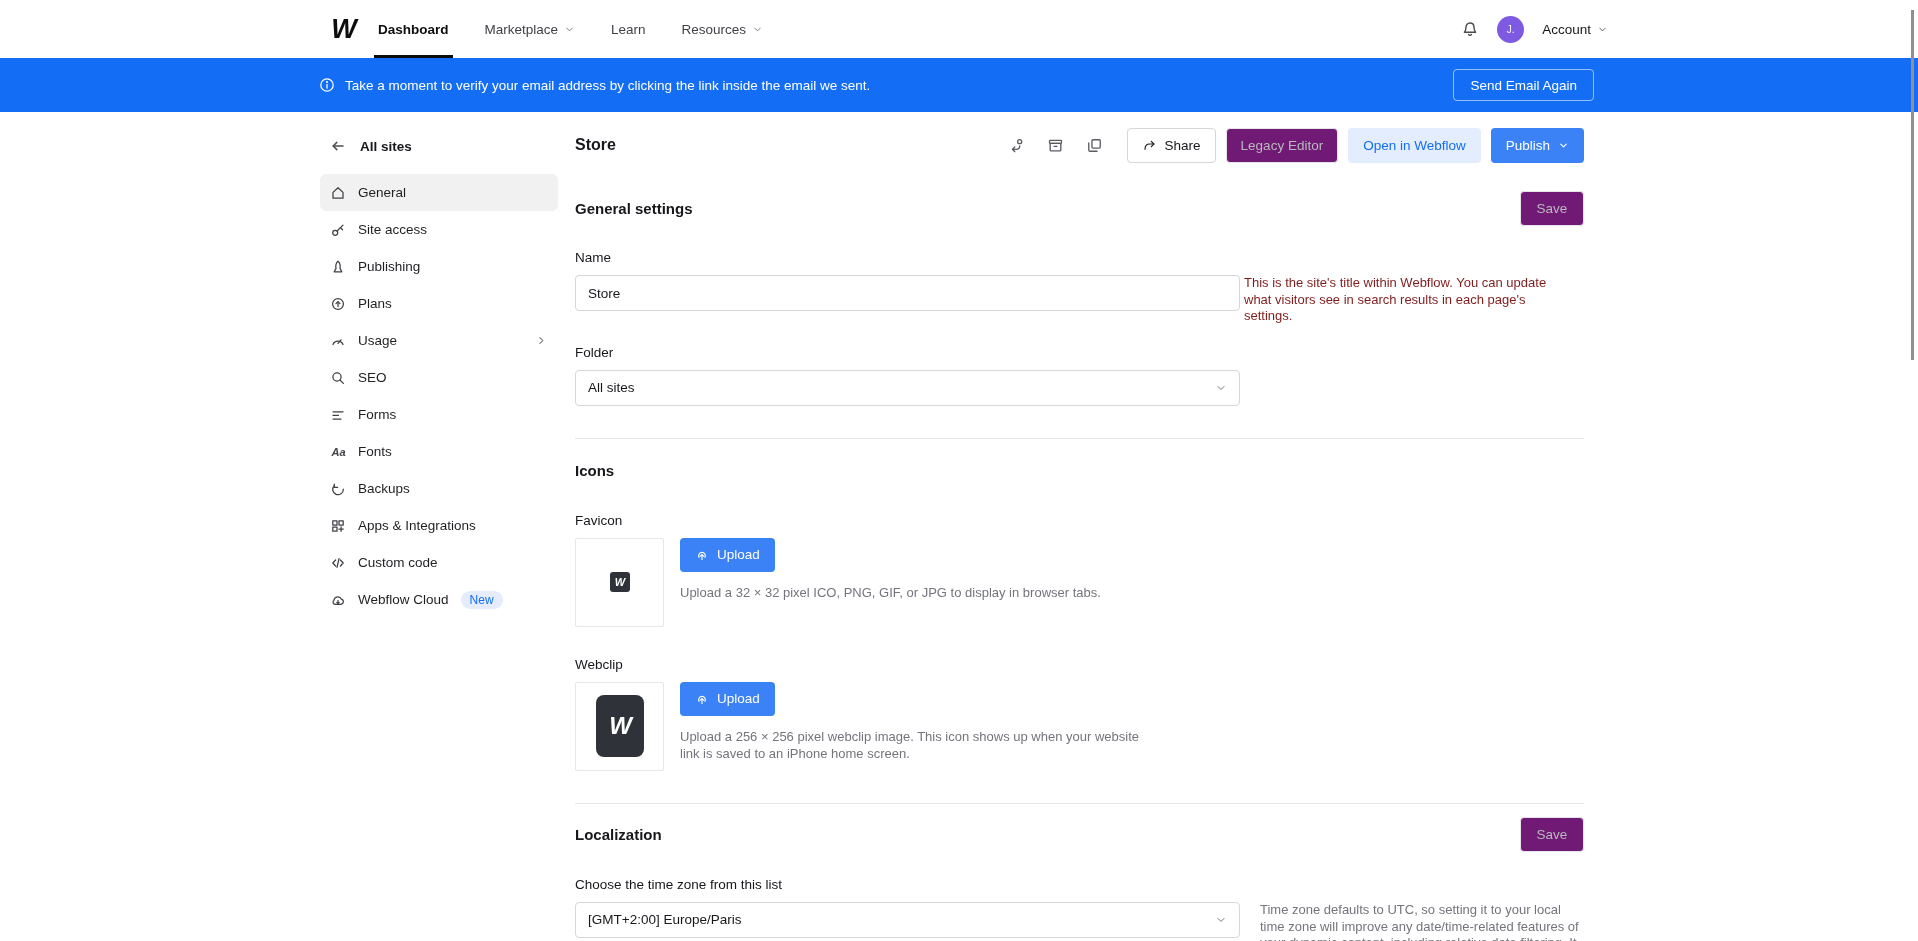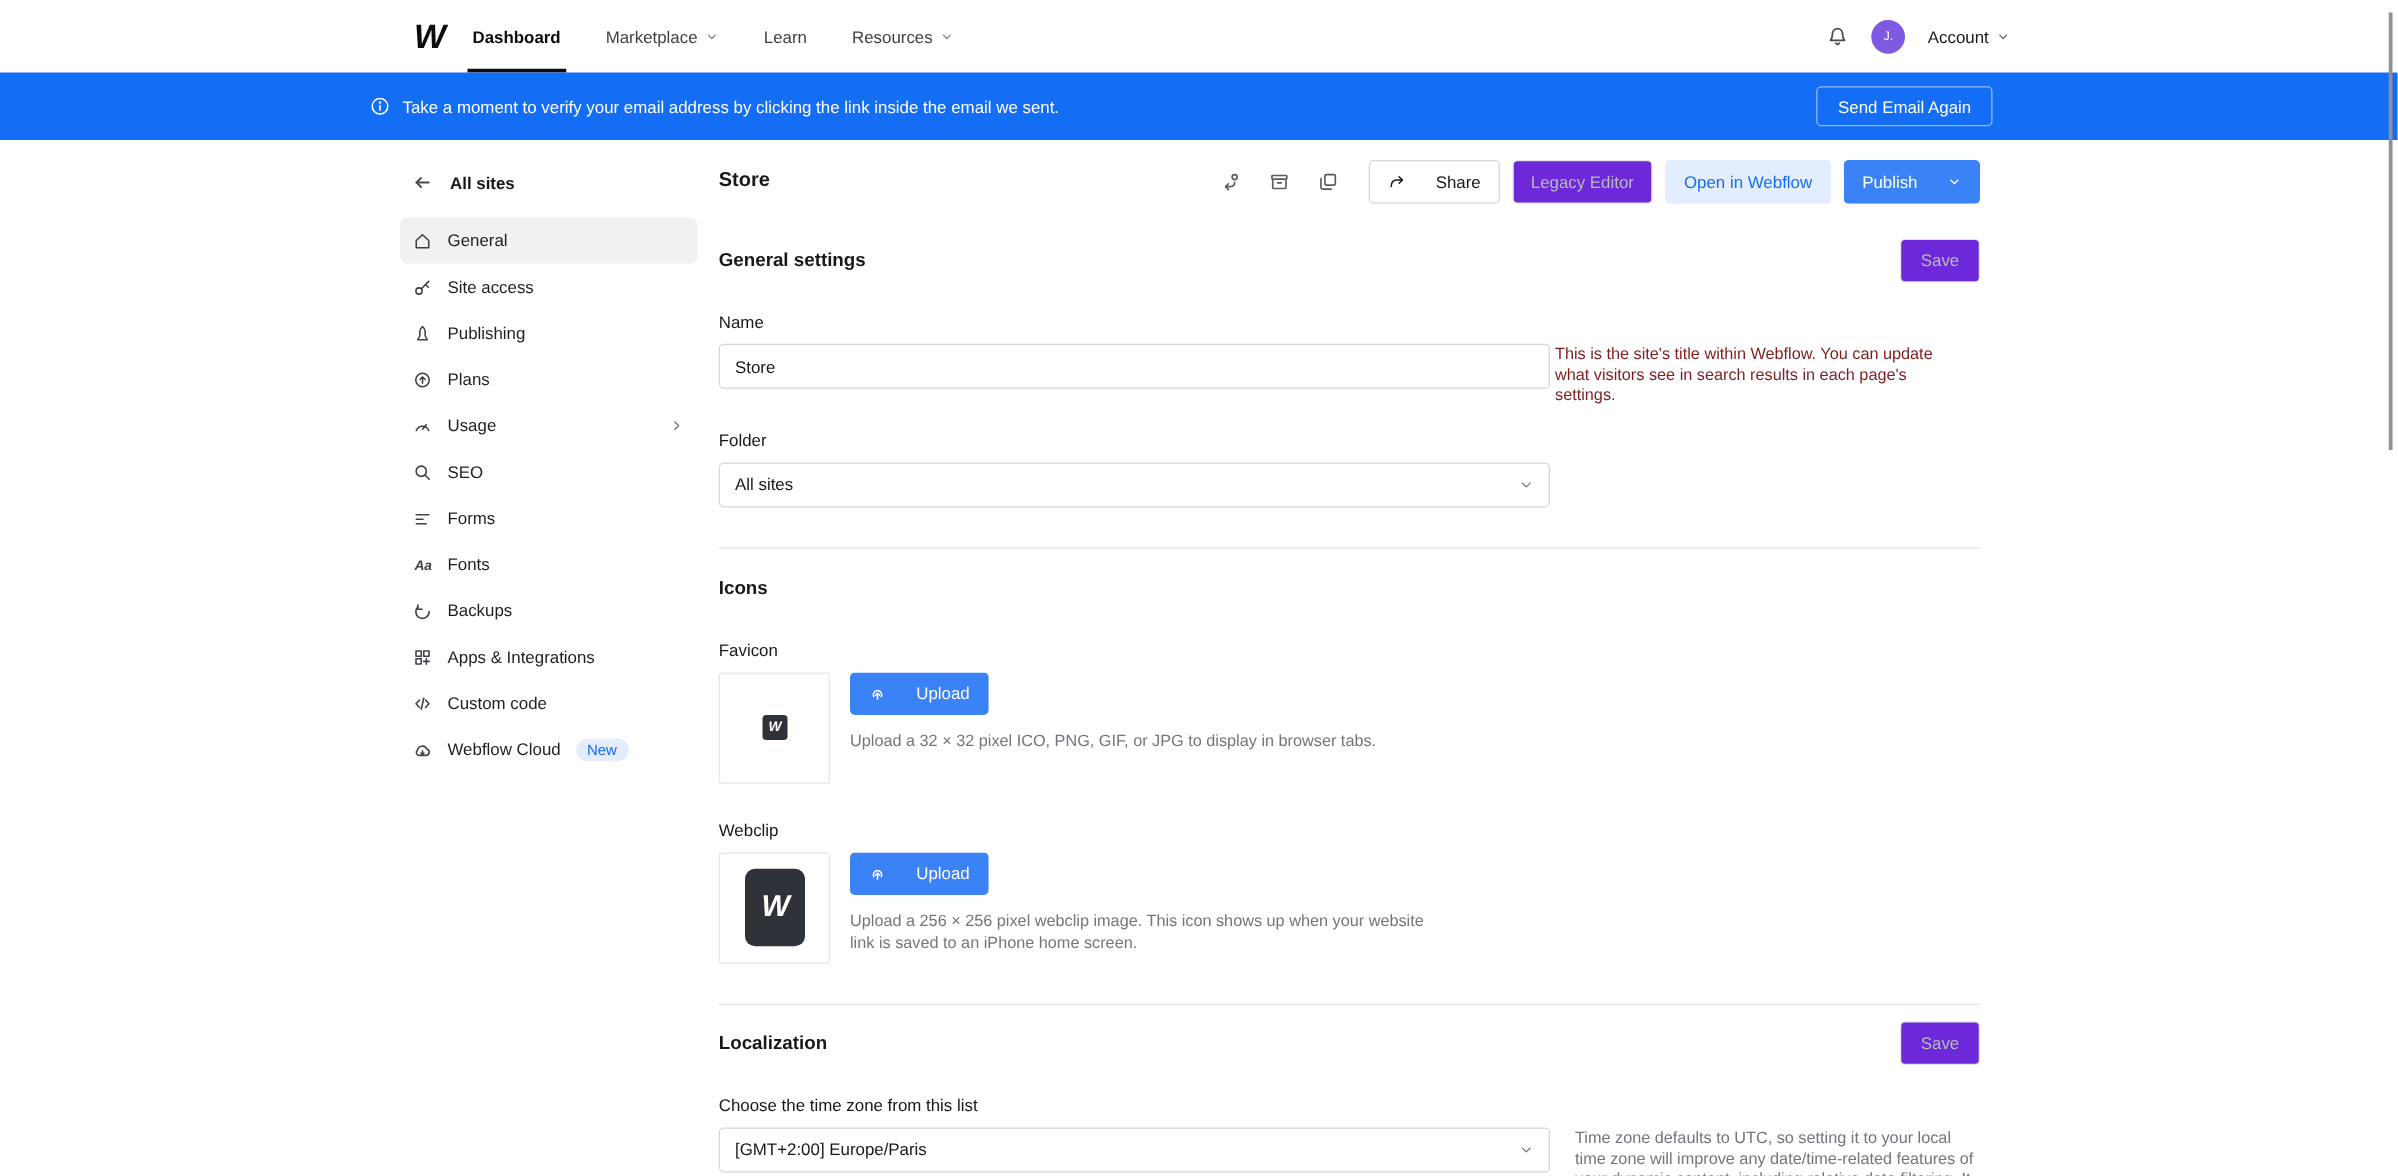--- a/index.html
+++ b/index.html
@@ -21,21 +21,21 @@
   .nav-item.active { font-weight:bold; color:#0d0d0d;text-align:right; }
   .nav-item.active::after { content:""; position:absolute; left:-4px; right:-4px; bottom:0; height:3px; background:#0d0d0d; }
   .nav-right { position:absolute; right:310px; top:0; height:58px; display:flex; align-items:center; gap:18px; }
   .avatar { width:27px; height:27px; border-radius:50%; background:#7e5ae2; color:#fff;
     font-size:10px; display:flex; align-items:center; justify-content:center; }
   .account { display:flex; align-items:center; gap:6px; font-size:13.5px; color:#17171c; cursor:pointer; }
 
   
   .banner { position:absolute; left:0; top:58px; width:1918px; height:54px; background:#146ef5;
     display:flex; align-items:center; color:#fff; }
-  .banner-msg { position:absolute; left:296px; display:flex; align-items:center; gap:10px; font-size:13.5px; }
+  .banner-msg { position:absolute; left:319px; display:flex; align-items:center; gap:10px; font-size:13.5px; }
   .banner-msg .ic { color:#fff; }
   .banner-btn { position:absolute; right:324px; height:32px; padding:0 16px; background:transparent;
     border:1px solid rgba(255,255,255,.55); border-radius:4px; color:#fff; font-size:13.5px;
     font-family:inherit; cursor:pointer; }
 
   
   .sidebar { position:absolute; left:320px; top:137px; width:238px; }
   .back-row { display:flex; align-items:center; gap:14px; font-size:13.5px; font-weight:bold;
     color:#17171c; padding:0 10px; height:18px; cursor:pointer; }
   .side-list { margin-top:19px; }
@@ -47,23 +47,23 @@
   .badge { background:#e4ecfd; color:#146ef5; font-size:12px; padding:2px 9px; border-radius:10px; }
 
   
   .main { position:absolute; left:575px; top:126px; width:1009px; }
   .page-header { display:flex; align-items:center; height:38px; }
   .page-title { font-size:16px; font-weight:bold; }
   .header-actions { margin-left:auto; display:flex; align-items:center; gap:10px; }
   .tool-icons { display:flex; align-items:center; gap:22px; margin-right:14px; }
   .tool-icons .ic { cursor:pointer; color:#5a5a61; }
   .btn { height:35px; border-radius:4px; font-size:13.5px; font-family:inherit; cursor:pointer;
-    display:inline-flex; align-items:center; gap:24px; padding:0 14px; border:1px solid transparent; }
+    display:inline-flex; align-items:center; gap:8px; padding:0 14px; border:1px solid transparent; }
   .btn-outline { background:#fff; border-color:#d6d6db; color:#17171c; }
-  .btn-disabled { background:#6d28d9; border-color:#e6e6ea; color:#b9b9bf; cursor:default; }
+  .btn-disabled { background:#701a75; border-color:#e6e6ea; color:#b9b9bf; cursor:default; }
   .btn-soft { background:#e3edfe; color:#146ef5; }
   .btn-primary { background:#3b82f6; color:#fff; }
   .btn-primary .ic, .btn-primary svg { color:#fff; }
 
   .section-head { display:flex; align-items:center; margin-top:26px; height:36px; }
   .section-title { font-size:15px; font-weight:bold; }
   .save-btn { margin-left:auto; width:64px; justify-content:center; }
 
   .field-label { font-size:13.5px; color:#17171c; margin-top:24px; margin-bottom:10px; }
   .field-row { display:flex; align-items:flex-start; }

